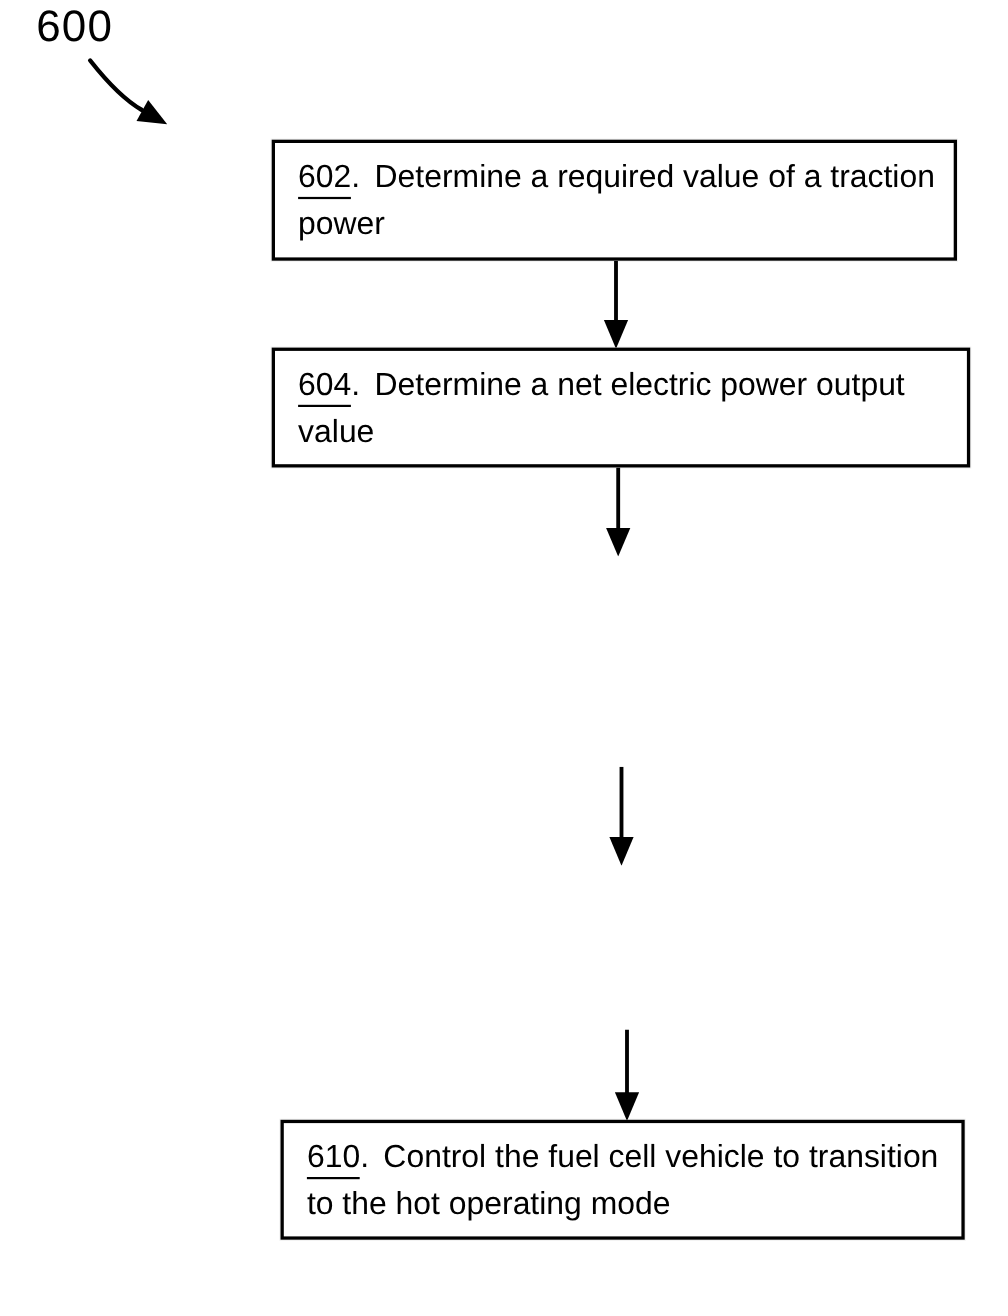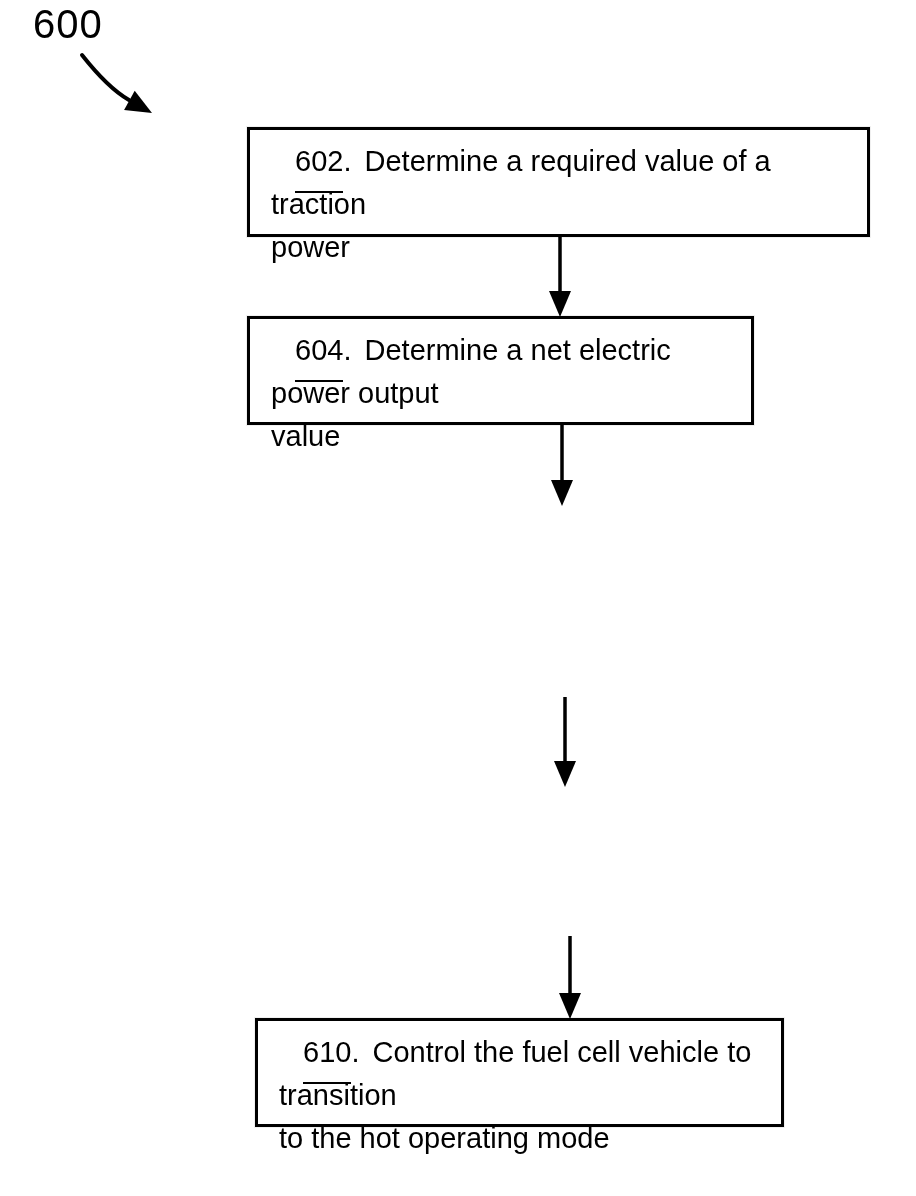--- a/index.html
+++ b/index.html
@@ -37,22 +37,21 @@
   }
 
   .box-text {
     font-size: 29px;
     line-height: 43px;
     color: #000;
   }
 
   .step-num {
     border-bottom: 2.5px solid #000;
-    padding-bottom: 14px;
-    margin-left: 24px;
+    padding-bottom: 2px;
   }
 
   .num-suffix { margin-right: 5px; }
 
   .step-body { white-space: pre-line; }
 
   .connector { position: absolute; }
   .connector line { stroke: #000; stroke-width: 3.5; }
   .connector polygon { fill: #000; }
 </style>
@@ -71,21 +70,21 @@
   <div class="step-box" style="left:247px; top:127px; width:623px; height:110px;">
     <p class="box-text"><span class="step-num">602</span><span class="num-suffix">. </span><span class="step-body">Determine a required value of a traction
 power</span></p>
   </div>
 
   <svg class="connector" style="left:545px; top:237px;" width="30" height="80" viewBox="0 0 30 80">
     <line x1="15" y1="0" x2="15" y2="56"></line>
     <polygon points="15,80 4,54 26,54"></polygon>
   </svg>
 
-  <div class="step-box" style="left:247px; top:316px; width:507px; height:109px;">
+  <div class="step-box" style="left:247px; top:316px; width:635px; height:109px;">
     <p class="box-text"><span class="step-num">604</span><span class="num-suffix">. </span><span class="step-body">Determine a net electric power output
 value</span></p>
   </div>
 
   <svg class="connector" style="left:547px; top:425px;" width="30" height="81" viewBox="0 0 30 81">
     <line x1="15" y1="0" x2="15" y2="57"></line>
     <polygon points="15,81 4,55 26,55"></polygon>
   </svg>
 
 
@@ -93,18 +92,18 @@
     <line x1="15" y1="0" x2="15" y2="66"></line>
     <polygon points="15,90 4,64 26,64"></polygon>
   </svg>
 
 
   <svg class="connector" style="left:555px; top:936px;" width="30" height="83" viewBox="0 0 30 83">
     <line x1="15" y1="0" x2="15" y2="59"></line>
     <polygon points="15,83 4,57 26,57"></polygon>
   </svg>
 
-  <div class="step-box" style="left:255px; top:1018px; width:529px; height:109px;">
+  <div class="step-box" style="left:255px; top:1018px; width:622px; height:109px;">
     <p class="box-text"><span class="step-num">610</span><span class="num-suffix">. </span><span class="step-body">Control the fuel cell vehicle to transition
 to the hot operating mode</span></p>
   </div>
 
 </div>
 
 </body></html>

